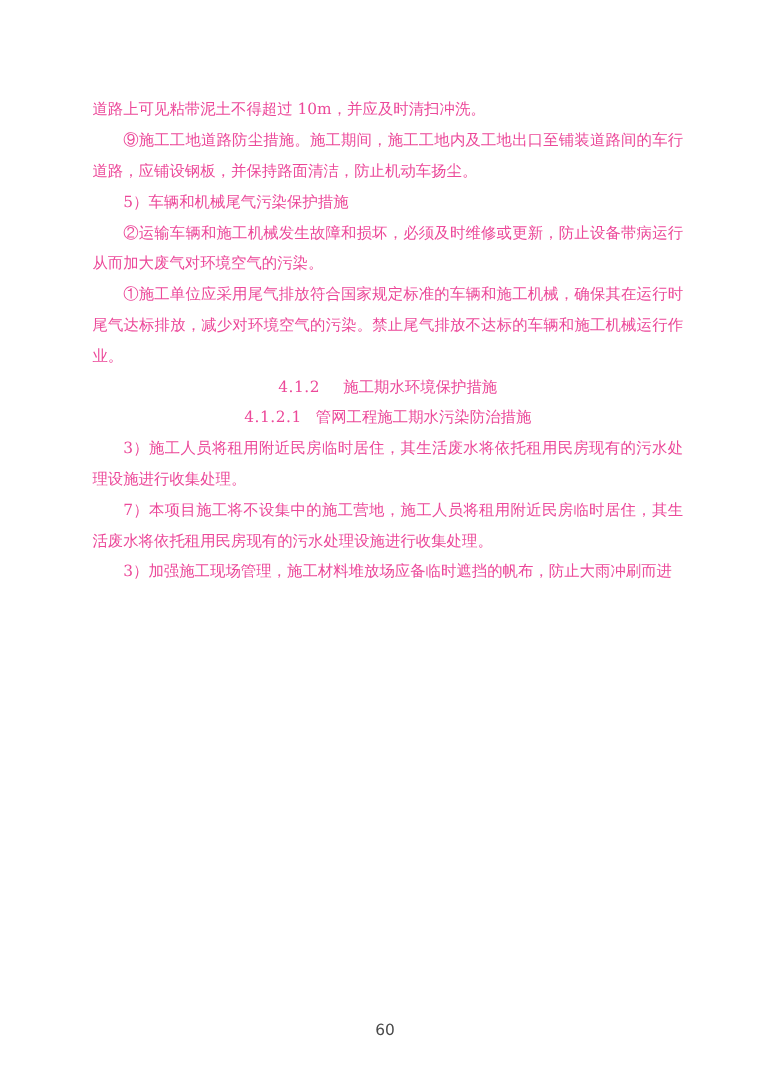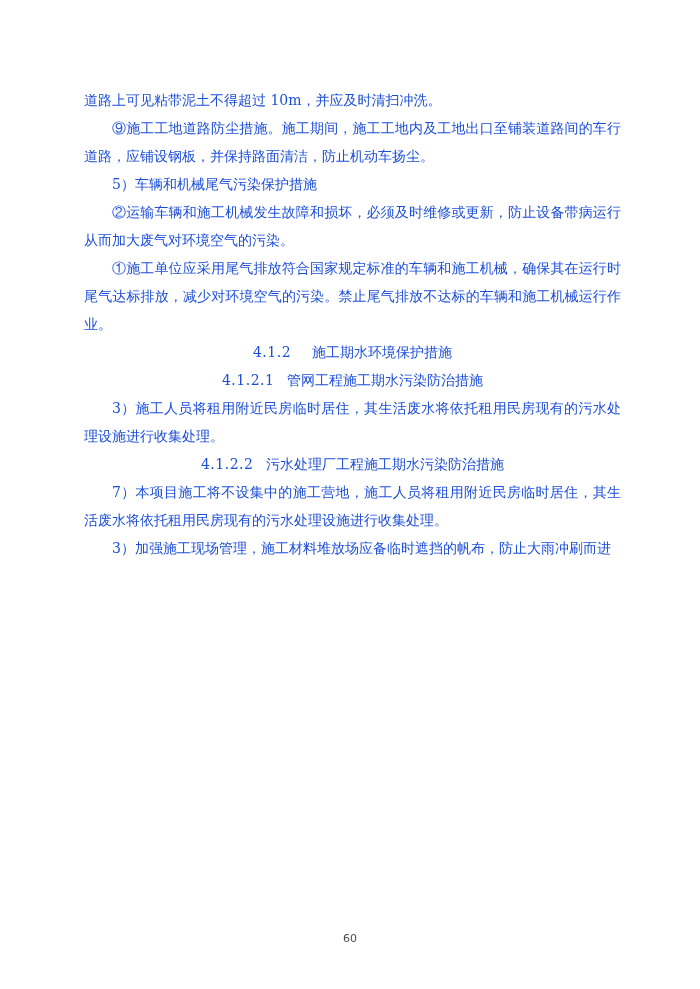--- a/index.html
+++ b/index.html
@@ -15,21 +15,21 @@
     overflow: hidden;
   }
   .content {
     position: absolute;
     left: 84px;
     top: 86px;
     width: 537px;
     font-family: "DejaVu Serif", "Liberation Serif", serif;
     font-size: 14px;
     line-height: 28px;
-    color: #1d4ed8;
+    color: #ec4899;
     text-align: justify;
     text-justify: inter-ideograph;
   }
   .content p {
     margin: 0;
     padding: 0;
   }
   .indent {
     text-indent: 2em;
   }
@@ -49,21 +49,21 @@
     line-height: 0;
     vertical-align: super;
   }
   .footer {
     position: absolute;
     left: 0;
     bottom: 44px;
     width: 100%;
     text-align: center;
     font-family: "DejaVu Sans", "Liberation Sans", sans-serif;
-    font-size: 11px;
+    font-size: 14px;
     color: #4a4a4a;
   }
 </style>
 </head>
 <body>
 
 <div class="page">
   <div class="content">
 
     <p class="body">道路上可见粘带泥土不得超过 10m，并应及时清扫冲洗。</p>
@@ -78,21 +78,20 @@
     <p class="body indent">①施工单位应采用尾气排放符合国家规定标准的车辆和施工机械，确保其在运行时尾气达标排放，减少对环境空气的污染。禁止尾气排放不达标的车辆和施工机械运行作业。</p>
 
     <p class="heading"><span class="hnum">4.1.2</span><span>施工期水环境保护措施</span></p>
 
     <p class="heading"><span class="hnum-sub">4.1.2.1</span><span>管网工程施工期水污染防治措施</span></p>
 
 
 
     <p class="body indent">3）施工人员将租用附近民房临时居住，其生活废水将依托租用民房现有的污水处理设施进行收集处理。</p>
 
-    <p class="heading"><span class="hnum-sub">4.1.2.2</span><span>污水处理厂工程施工期水污染防治措施</span></p>
 
 
     <p class="body indent">7）本项目施工将不设集中的施工营地，施工人员将租用附近民房临时居住，其生活废水将依托租用民房现有的污水处理设施进行收集处理。</p>
 
     <p class="body indent">3）加强施工现场管理，施工材料堆放场应备临时遮挡的帆布，防止大雨冲刷而进</p>
 
   </div>
 
   <div class="footer">60</div>
 </div>

